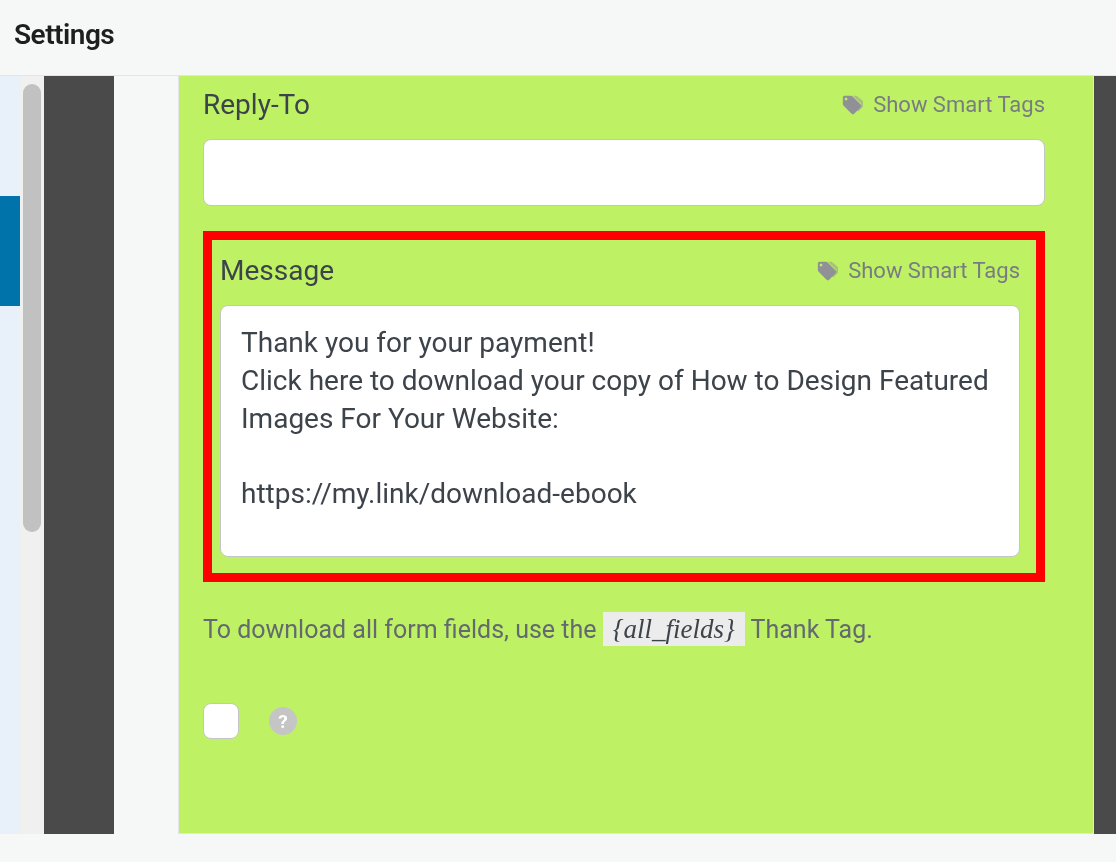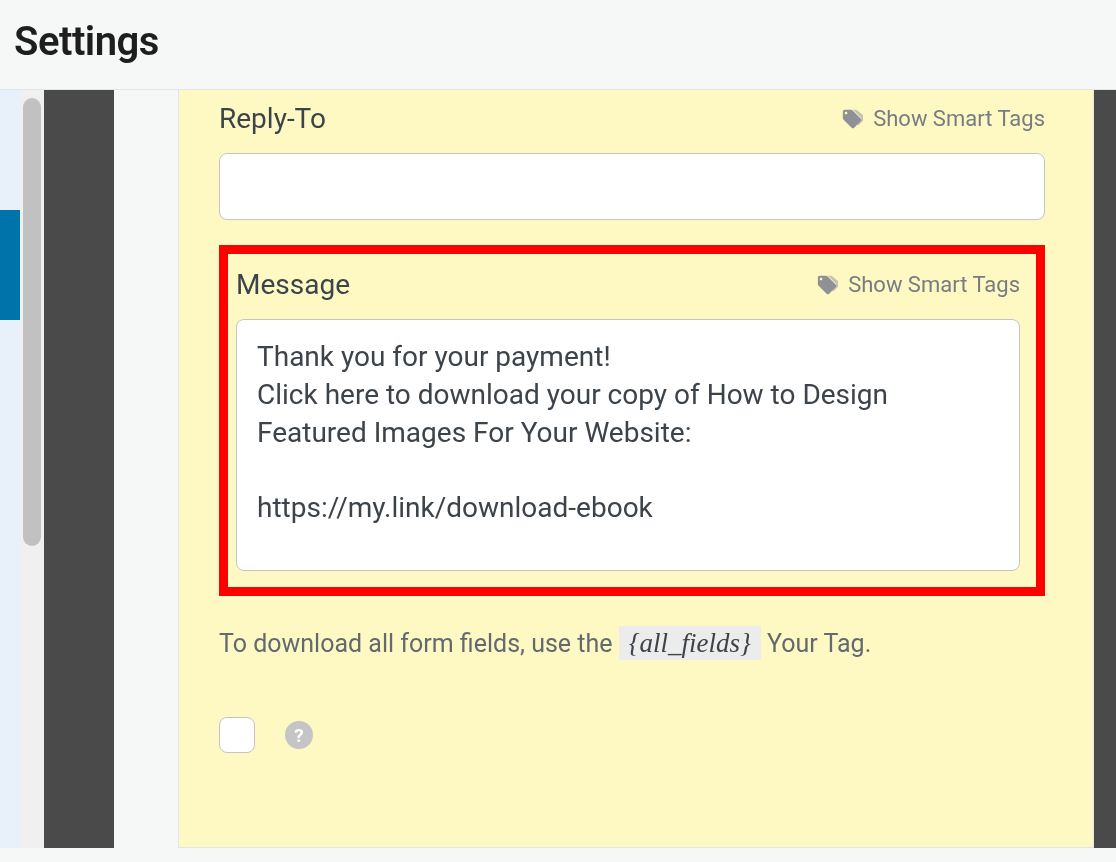--- a/index.html
+++ b/index.html
@@ -14,21 +14,21 @@
       height: 862px;
       overflow: hidden;
       position: relative;
     }
     .header {
       background: #f6f7f7;
       padding: 18px 14px 24px 14px;
       border-bottom: 1px solid #e2e4e7;
     }
     .header h1 {
-      font-size: 40px;
+      font-size: 28px;
       font-weight: 600;
       color: #1e1e1e;
       letter-spacing: -0.5px;
     }
     .main-layout {
       display: flex;
       height: calc(100% - 104px);
       position: relative;
     }
     .left-sidebar {
@@ -66,24 +66,24 @@
       background: #4a4a4a;
       flex-shrink: 0;
     }
     .spacer-column {
       width: 64px;
       background: #f6f7f7;
       flex-shrink: 0;
     }
     .content-panel {
       flex: 1;
-      background: #fef9c3;
+      background: #bef264;
       border: 1px solid #e2e4e7;
       border-top: none;
-      padding: 0 48px 30px 40px;
+      padding: 0 48px 30px 24px;
       overflow: hidden;
     }
     .right-dark {
       width: 22px;
       background: #4a4a4a;
       flex-shrink: 0;
     }
     .field-section {
       margin-top: 12px;
     }
@@ -227,21 +227,21 @@
           <span>Show Smart Tags</span>
         </div>
       </div>
       <textarea class="message-textarea" style="">Thank you for your payment!
 Click here to download your copy of How to Design Featured Images For Your Website:
 
 https://my.link/download-ebook</textarea>
     </div>
 
     <div class="hint-text">
-      <span>To download all form fields, use the </span><span class="code-tag">{all_fields}</span><span> Your Tag.</span>
+      <span>To download all form fields, use the </span><span class="code-tag">{all_fields}</span><span> Thank Tag.</span>
     </div>
 
     <div class="conditional-row">
       <div class="checkbox"></div>
       <div class="help-icon">?</div>
     </div>
 
   </div>
 
   <div class="right-dark"></div>

